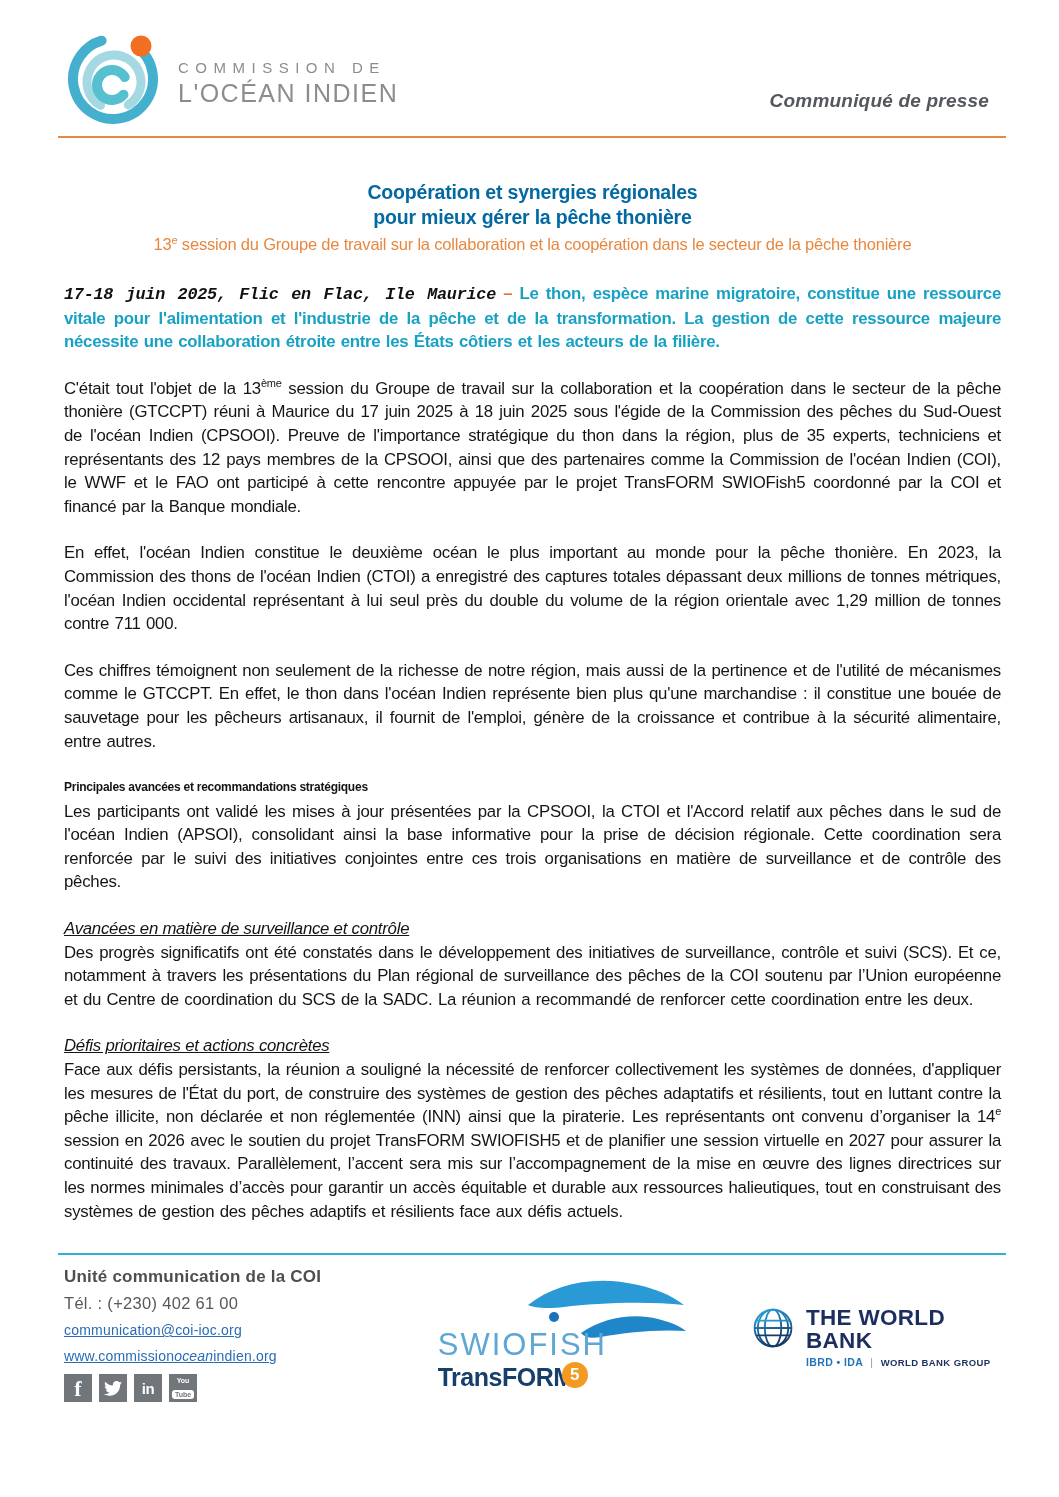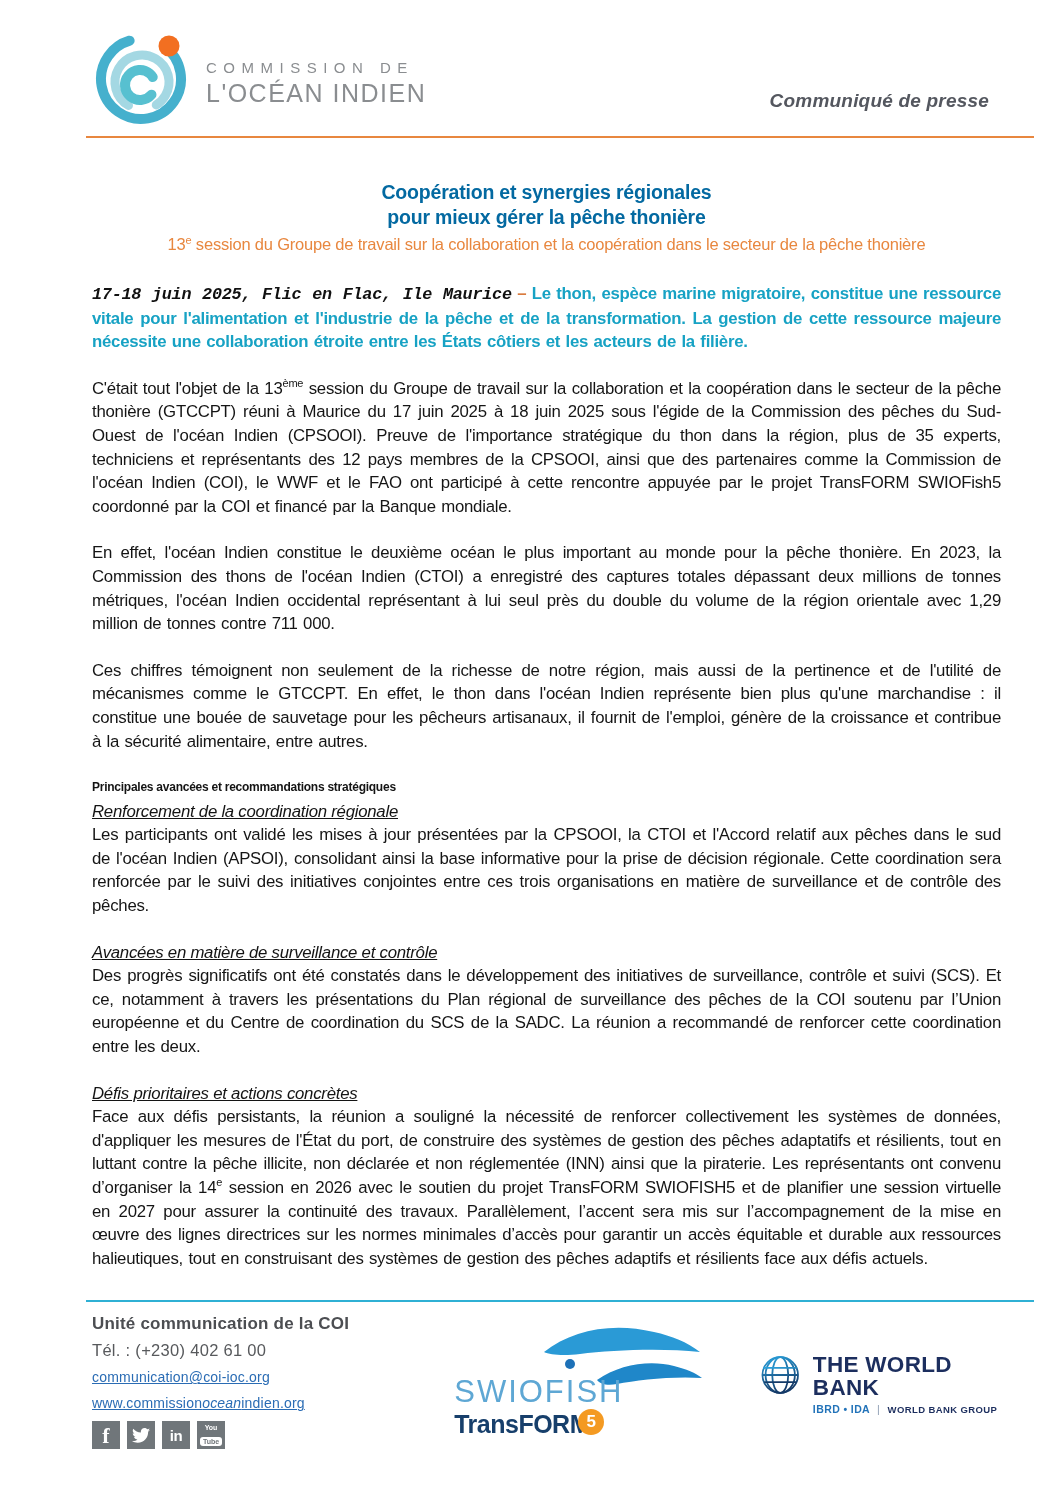--- a/index.html
+++ b/index.html
@@ -2,21 +2,21 @@
 <html><head>
 <meta charset="utf-8">
 <style>
   * { box-sizing: border-box; margin: 0; padding: 0; }
   html,body { background:#fff; }
   body {
     width:1059px; height:1497px; margin:0 auto; position:relative;
     font-family:"Liberation Sans", sans-serif; color:#141414;
     overflow:hidden;
   }
-  .page { padding:26px 58px 0 92px; }
+  .page { padding:26px 58px 0 64px; }
 
   
   .header { position:relative; height:106px; }
   .coi-logo { display:flex; align-items:center; gap:14px; }
   .coi-mark { width:100px; height:100px; }
   .coi-text { color:#8a8d90; line-height:1.05; padding-top:14px; }
   .coi-text .l1 { font-size:15px; letter-spacing:6.5px; }
   .coi-text .l2 { font-size:25px; letter-spacing:1.5px; margin-top:4px; }
   .doc-type {
     position:absolute; right:12px; bottom:20px;
@@ -128,21 +128,20 @@
 
     <p class="para">En effet, l'océan Indien constitue le deuxième océan le plus important au monde pour la pêche thonière. En 2023, la Commission des thons de l'océan Indien (CTOI) a enregistré des captures totales dépassant deux millions de tonnes métriques, l'océan Indien occidental représentant à lui seul près du double du volume de la région orientale avec 1,29 million de tonnes contre 711 000.</p>
 
     <div class="gap"></div>
 
     <p class="para">Ces chiffres témoignent non seulement de la richesse de notre région, mais aussi de la pertinence et de l'utilité de mécanismes comme le GTCCPT. En effet, le thon dans l'océan Indien représente bien plus qu'une marchandise : il constitue une bouée de sauvetage pour les pêcheurs artisanaux, il fournit de l'emploi, génère de la croissance et contribue à la sécurité alimentaire, entre autres.</p>
 
     <div class="gap"></div>
 
     <div class="sec-heading">Principales avancées et recommandations stratégiques</div>
-    <div class="sec-sub">Renforcement de la coordination régionale</div>
     <p class="para">Les participants ont validé les mises à jour présentées par la CPSOOI, la CTOI et l'Accord relatif aux pêches dans le sud de l'océan Indien (APSOI), consolidant ainsi la base informative pour la prise de décision régionale. Cette coordination sera renforcée par le suivi des initiatives conjointes entre ces trois organisations en matière de surveillance et de contrôle des pêches.</p>
 
     <div class="gap"></div>
 
     <div class="sec-sub">Avancées en matière de surveillance et contrôle</div>
     <p class="para">Des progrès significatifs ont été constatés dans le développement des initiatives de surveillance, contrôle et suivi (SCS). Et ce, notamment à travers les présentations du Plan régional de surveillance des pêches de la COI soutenu par l’Union européenne et du Centre de coordination du SCS de la SADC. La réunion a recommandé de renforcer cette coordination entre les deux.</p>
 
     <div class="gap"></div>
 
     <div class="sec-sub">Défis prioritaires et actions concrètes</div>

